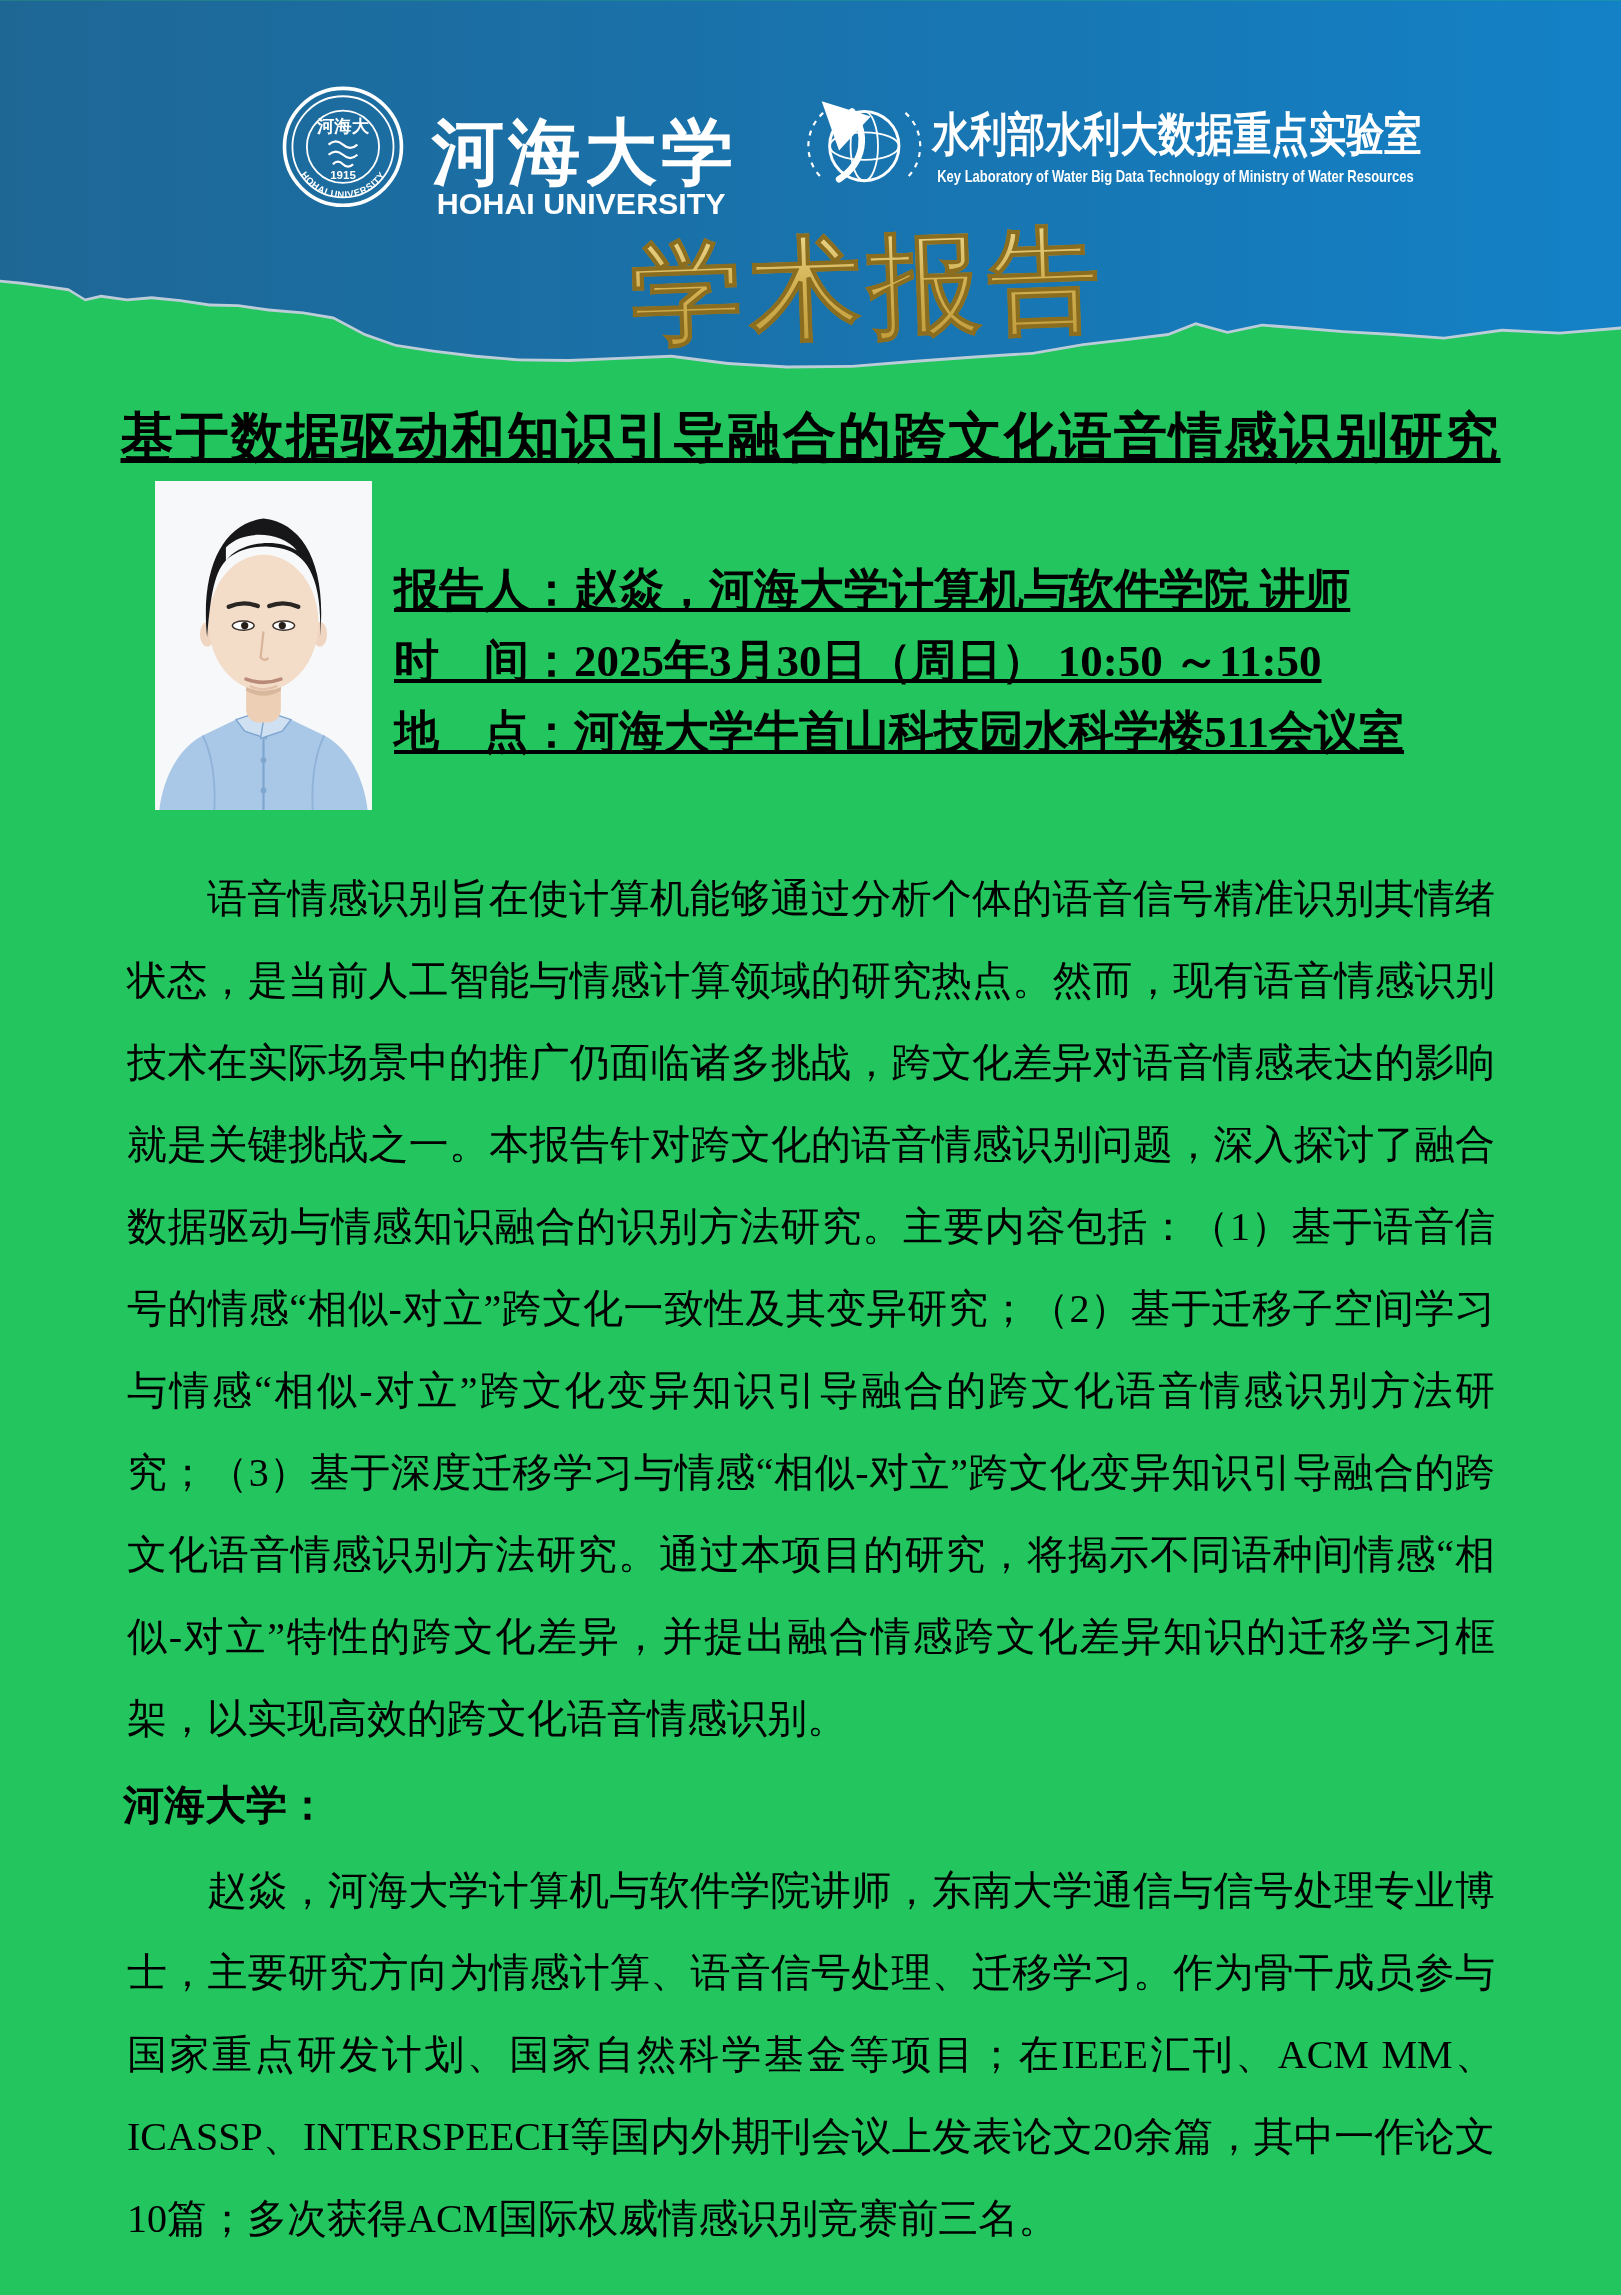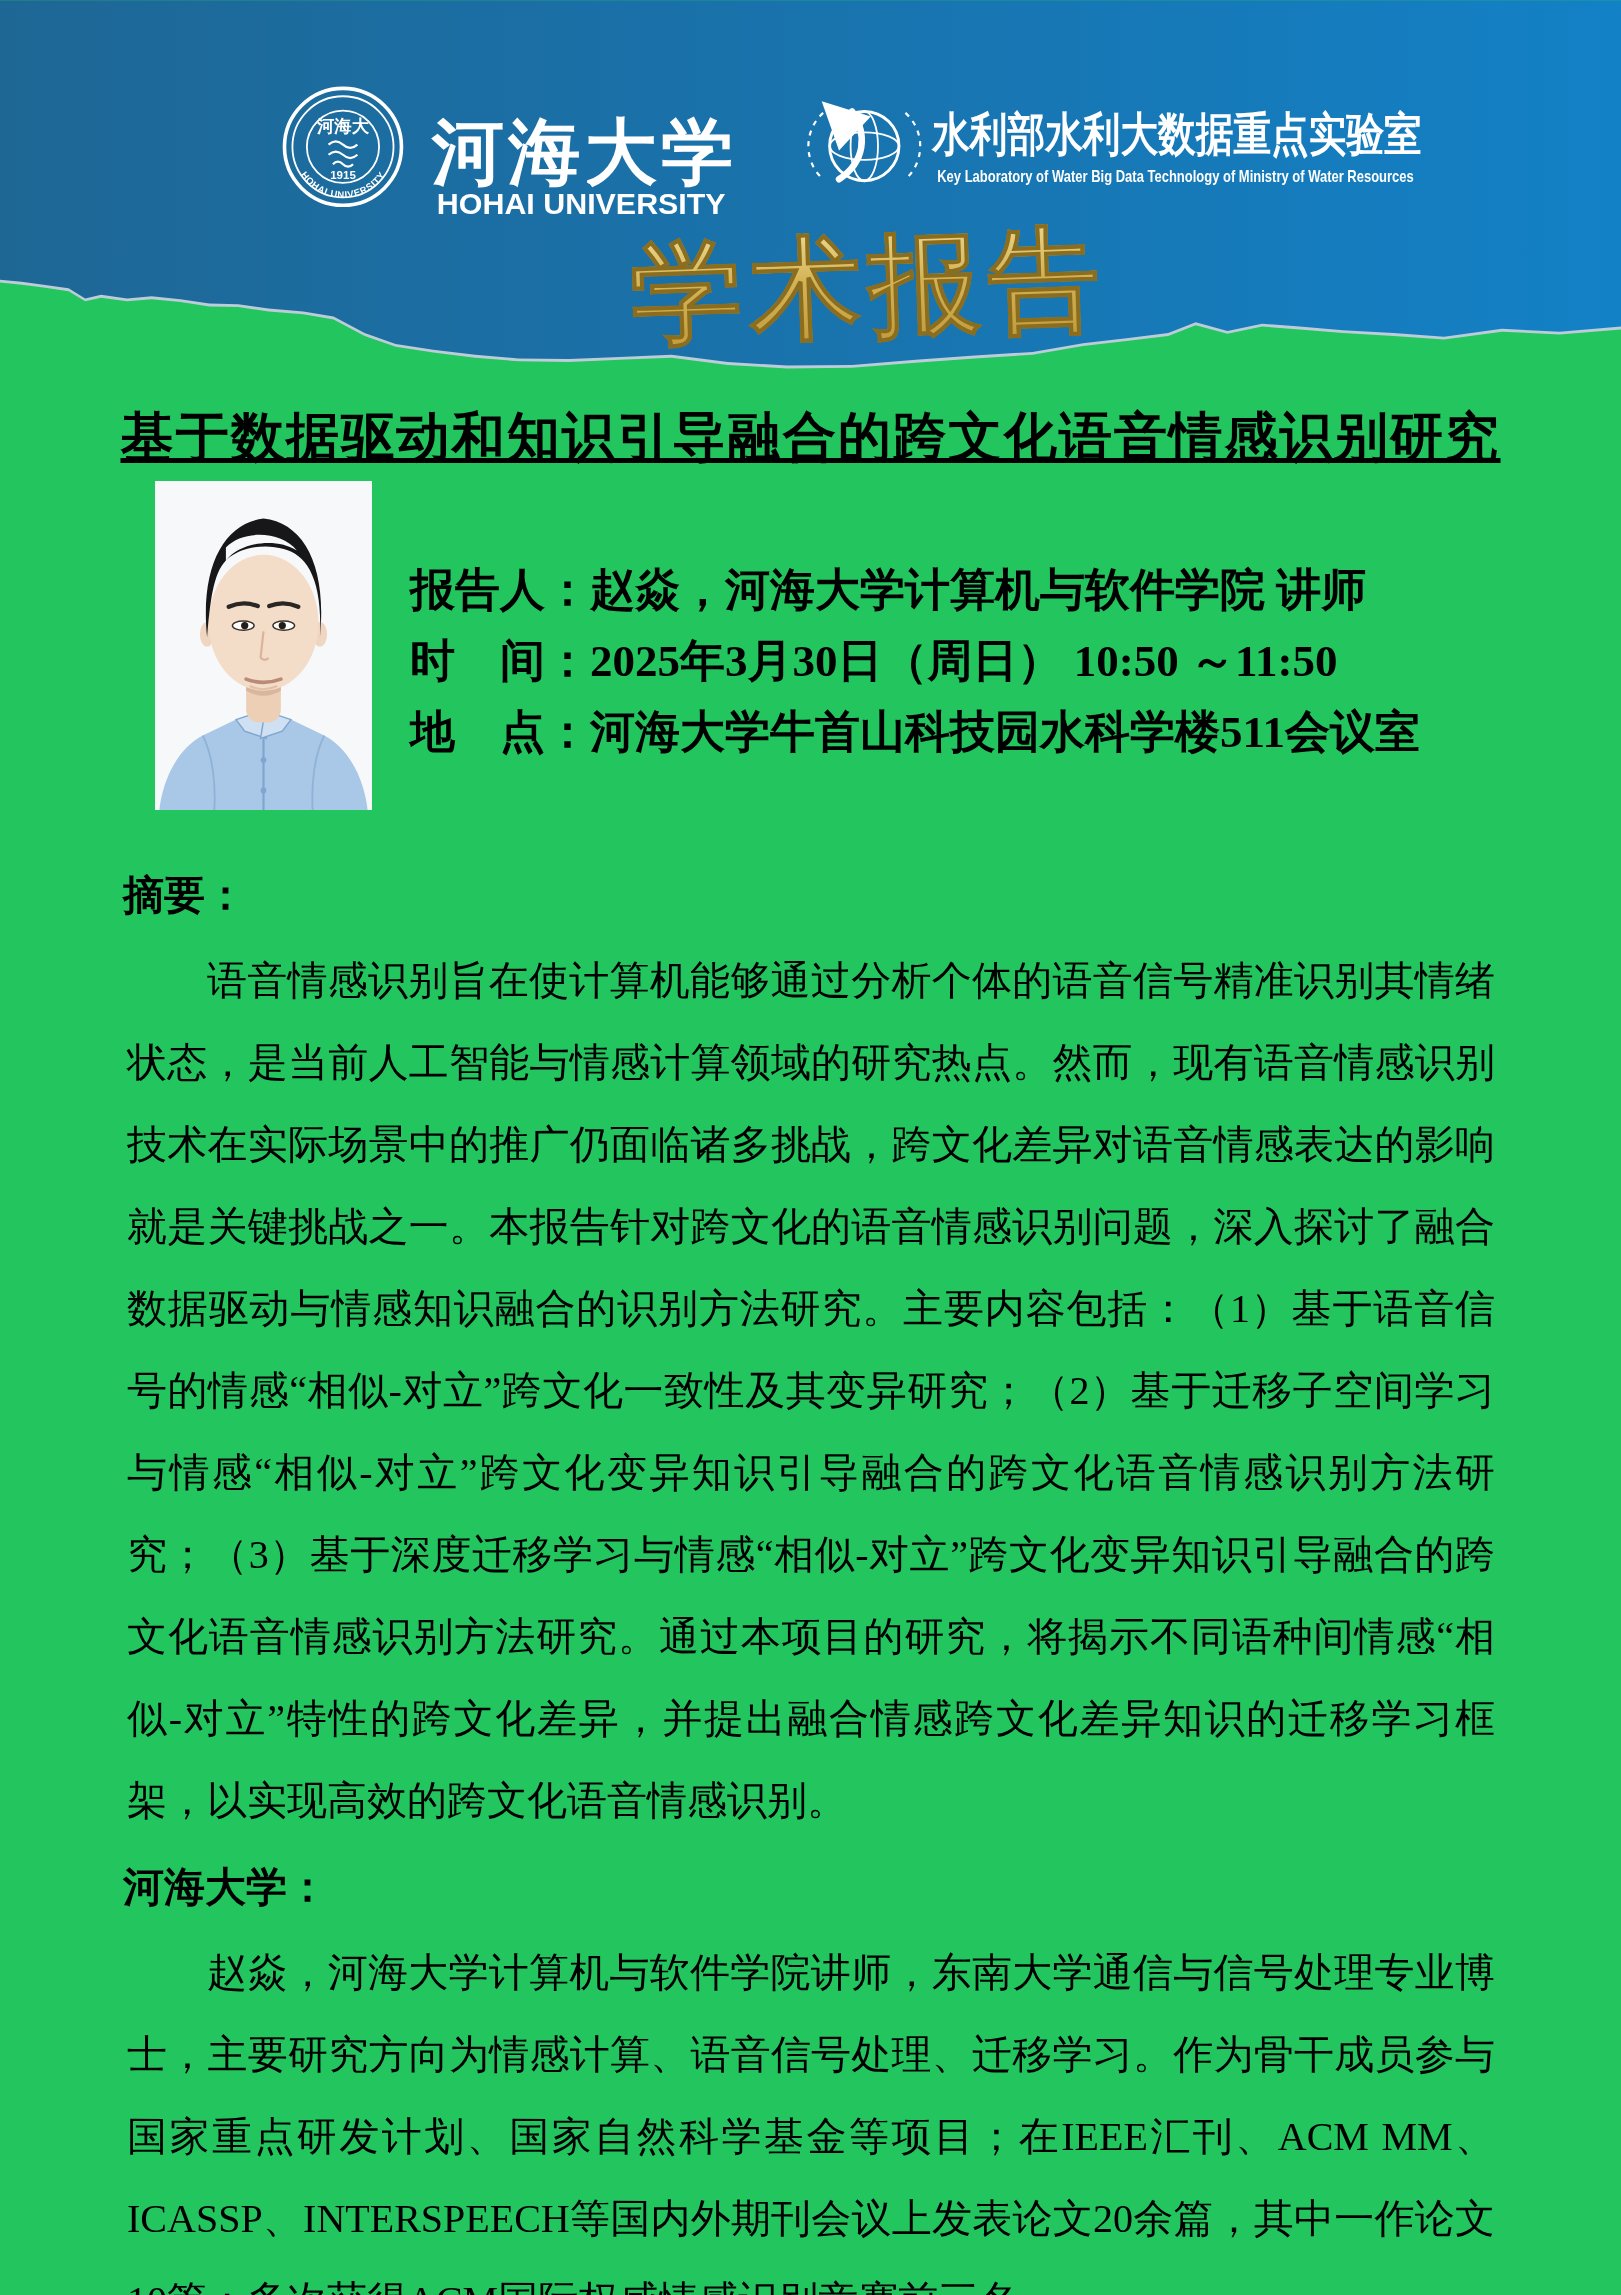--- a/index.html
+++ b/index.html
@@ -27,25 +27,26 @@
     font-weight: bold;
     letter-spacing: 2.2px;
     white-space: nowrap;
     text-decoration: underline;
   }
 
   .photo-svg { position: absolute; left: 155px; top: 481px; display: block; }
 
   .info-block {
     position: absolute;
-    left: 410px;
+    left: 394px;
     top: 555px;
     width: 1105px;
     font-size: 45px;
     font-weight: bold;
+    text-decoration: underline;
   }
   .info-line { height: 71px; line-height: 71px; white-space: pre; }
 
   .content {
     position: absolute;
     left: 123px;
     top: 854px;
     width: 1376px;
     font-size: 40px;
     line-height: 82px;
@@ -164,20 +165,19 @@
              M98,110 C118,84 168,78 196,96 C176,70 122,66 98,92 Z" fill="#17171a"></path>
   </svg>
 
   <div class="info-block">
     <div class="info-line">报告人：赵焱，河海大学计算机与软件学院 讲师</div>
     <div class="info-line">时　间：2025年3月30日（周日） 10:50 ～11:50</div>
     <div class="info-line">地　点：河海大学牛首山科技园水科学楼511会议室</div>
   </div>
 
   <div class="content">
-    <h2 class="sec-heading">摘要：</h2>
     <p class="body-par">语音情感识别旨在使计算机能够通过分析个体的语音信号精准识别其情绪状态，是当前人工智能与情感计算领域的研究热点。然而，现有语音情感识别技术在实际场景中的推广仍面临诸多挑战，跨文化差异对语音情感表达的影响就是关键挑战之一。本报告针对跨文化的语音情感识别问题，深入探讨了融合数据驱动与情感知识融合的识别方法研究。主要内容包括：（1）基于语音信号的情感“相似-对立”跨文化一致性及其变异研究；（2）基于迁移子空间学习与情感“相似-对立”跨文化变异知识引导融合的跨文化语音情感识别方法研究；（3）基于深度迁移学习与情感“相似-对立”跨文化变异知识引导融合的跨文化语音情感识别方法研究。通过本项目的研究，将揭示不同语种间情感“相似-对立”特性的跨文化差异，并提出融合情感跨文化差异知识的迁移学习框架，以实现高效的跨文化语音情感识别。</p>
     <h2 class="sec-heading">河海大学：</h2>
     <p class="body-par">赵焱，河海大学计算机与软件学院讲师，东南大学通信与信号处理专业博士，主要研究方向为情感计算、语音信号处理、迁移学习。作为骨干成员参与国家重点研发计划、国家自然科学基金等项目；在IEEE汇刊、ACM MM、ICASSP、INTERSPEECH等国内外期刊会议上发表论文20余篇，其中一作论文10篇；多次获得ACM国际权威情感识别竞赛前三名。</p>
   </div>
 
 </div>
 
 
 </body></html>

